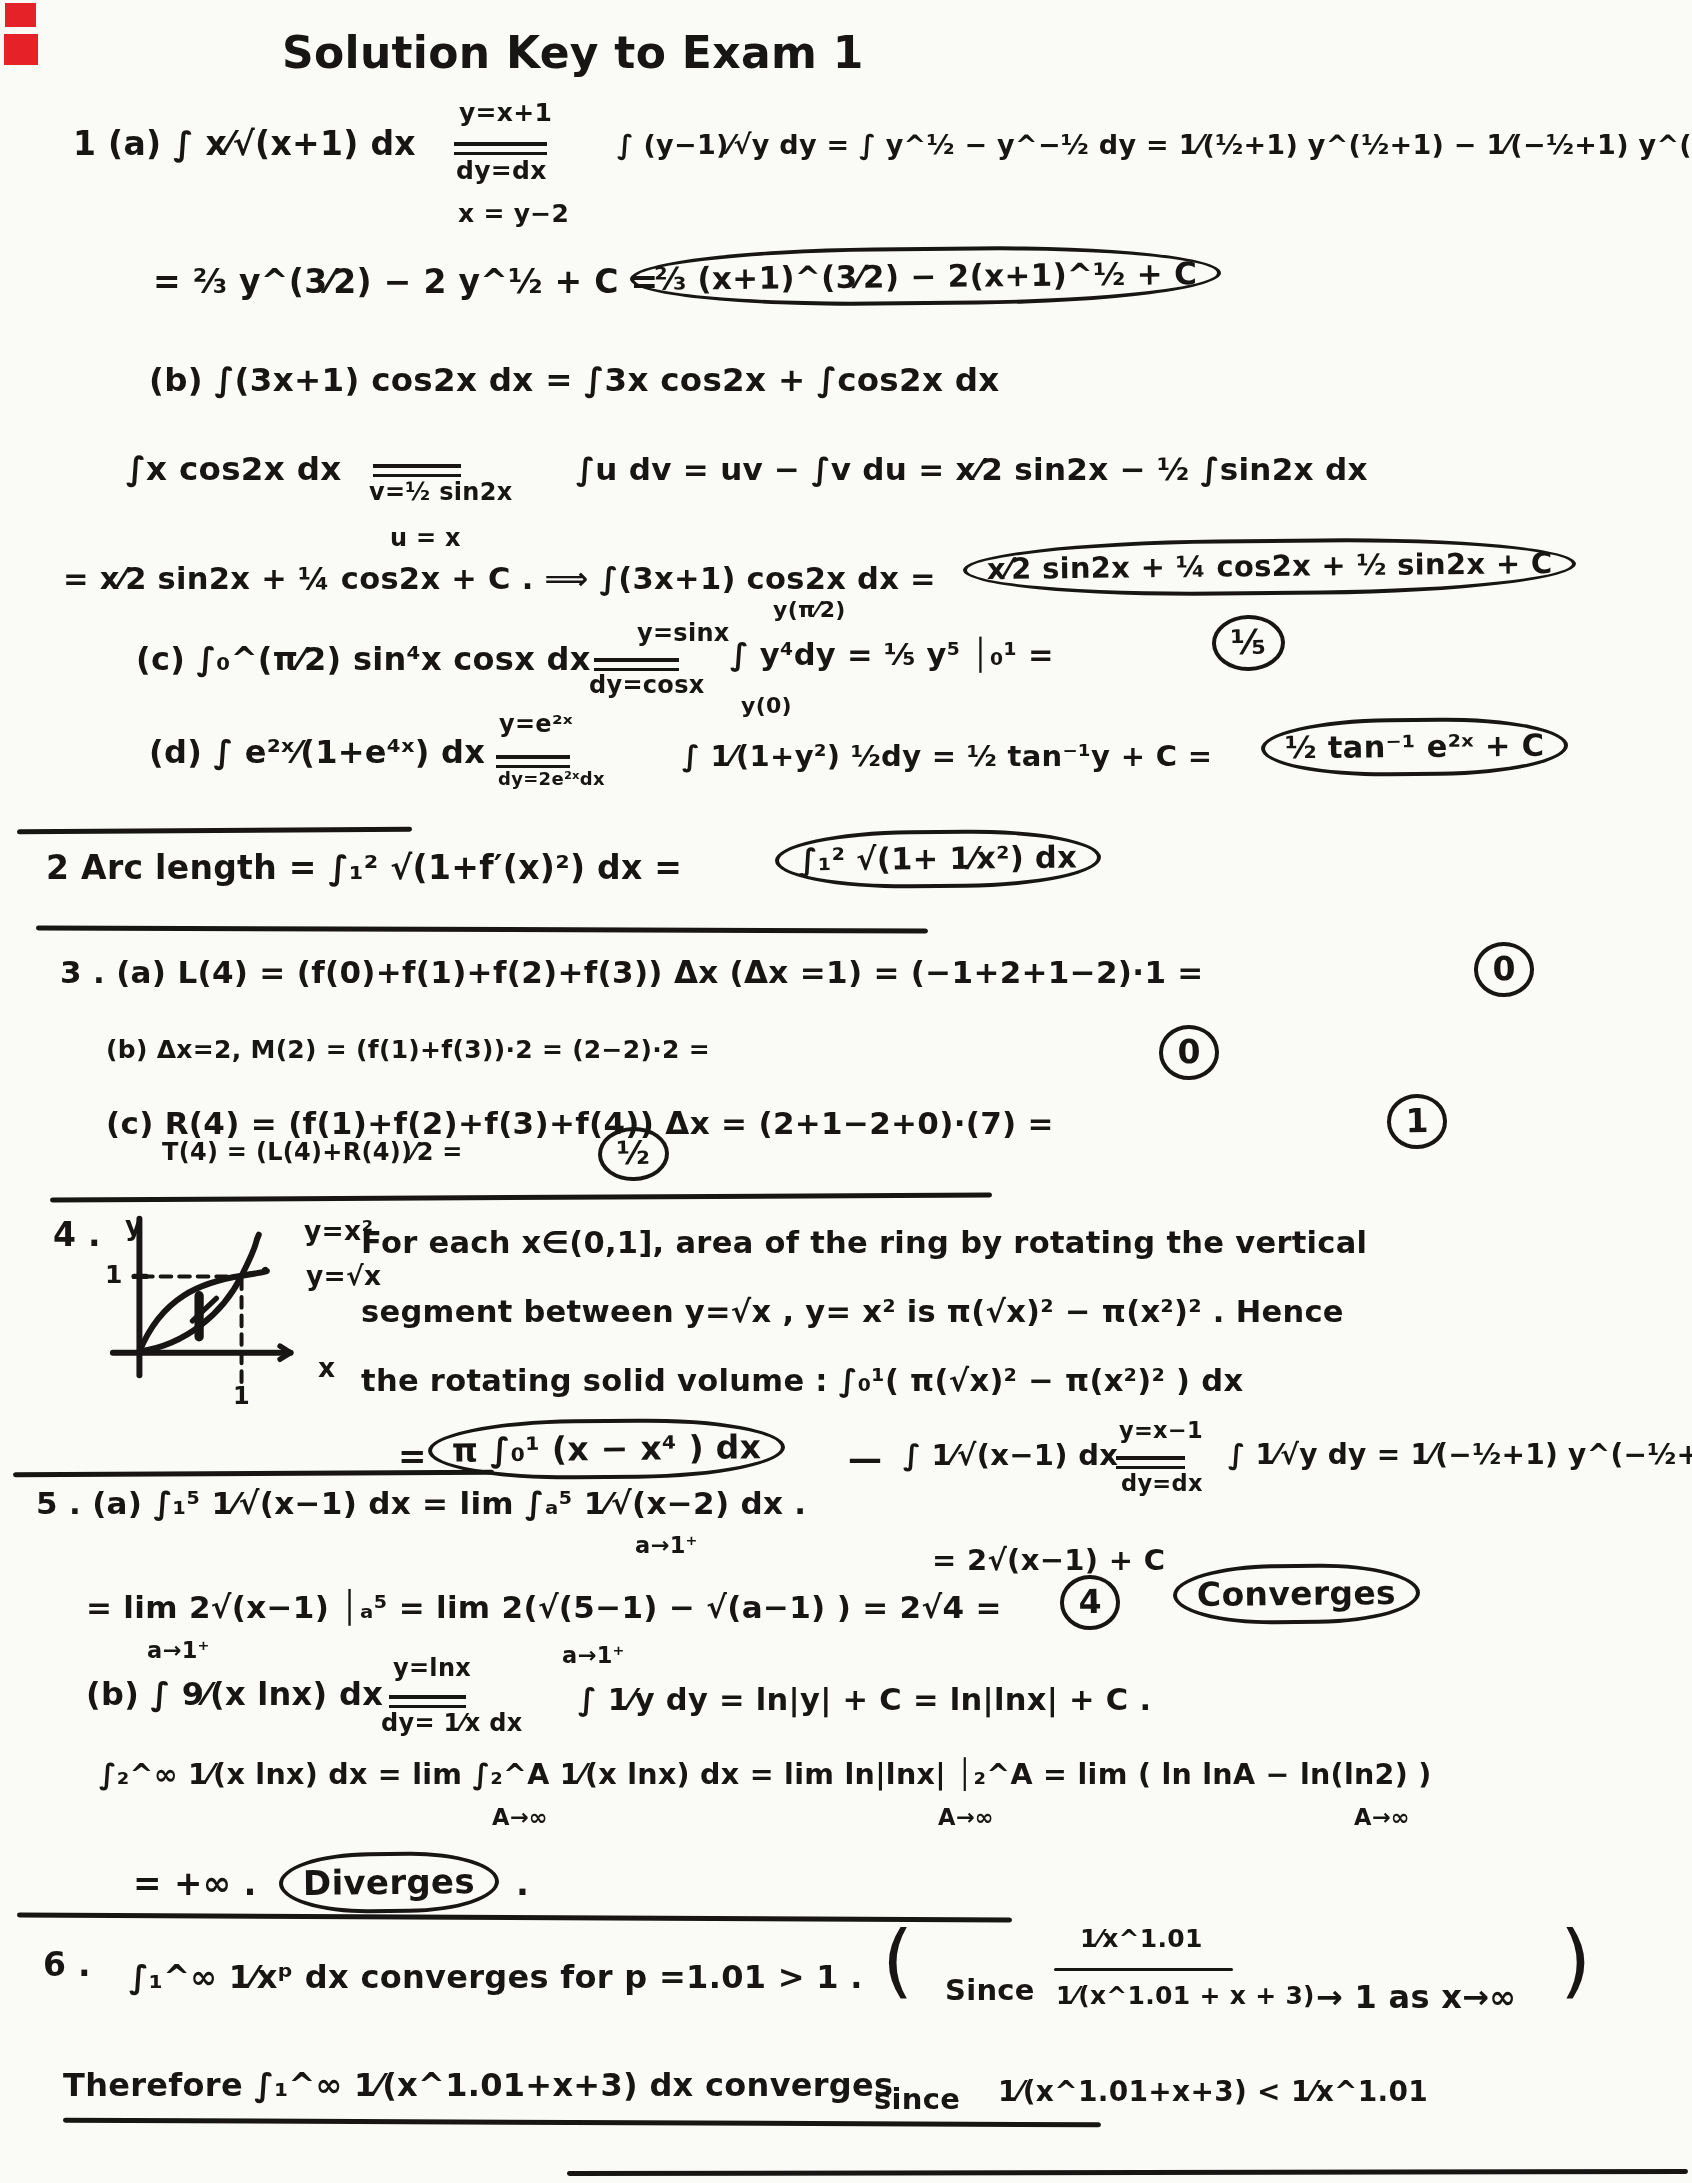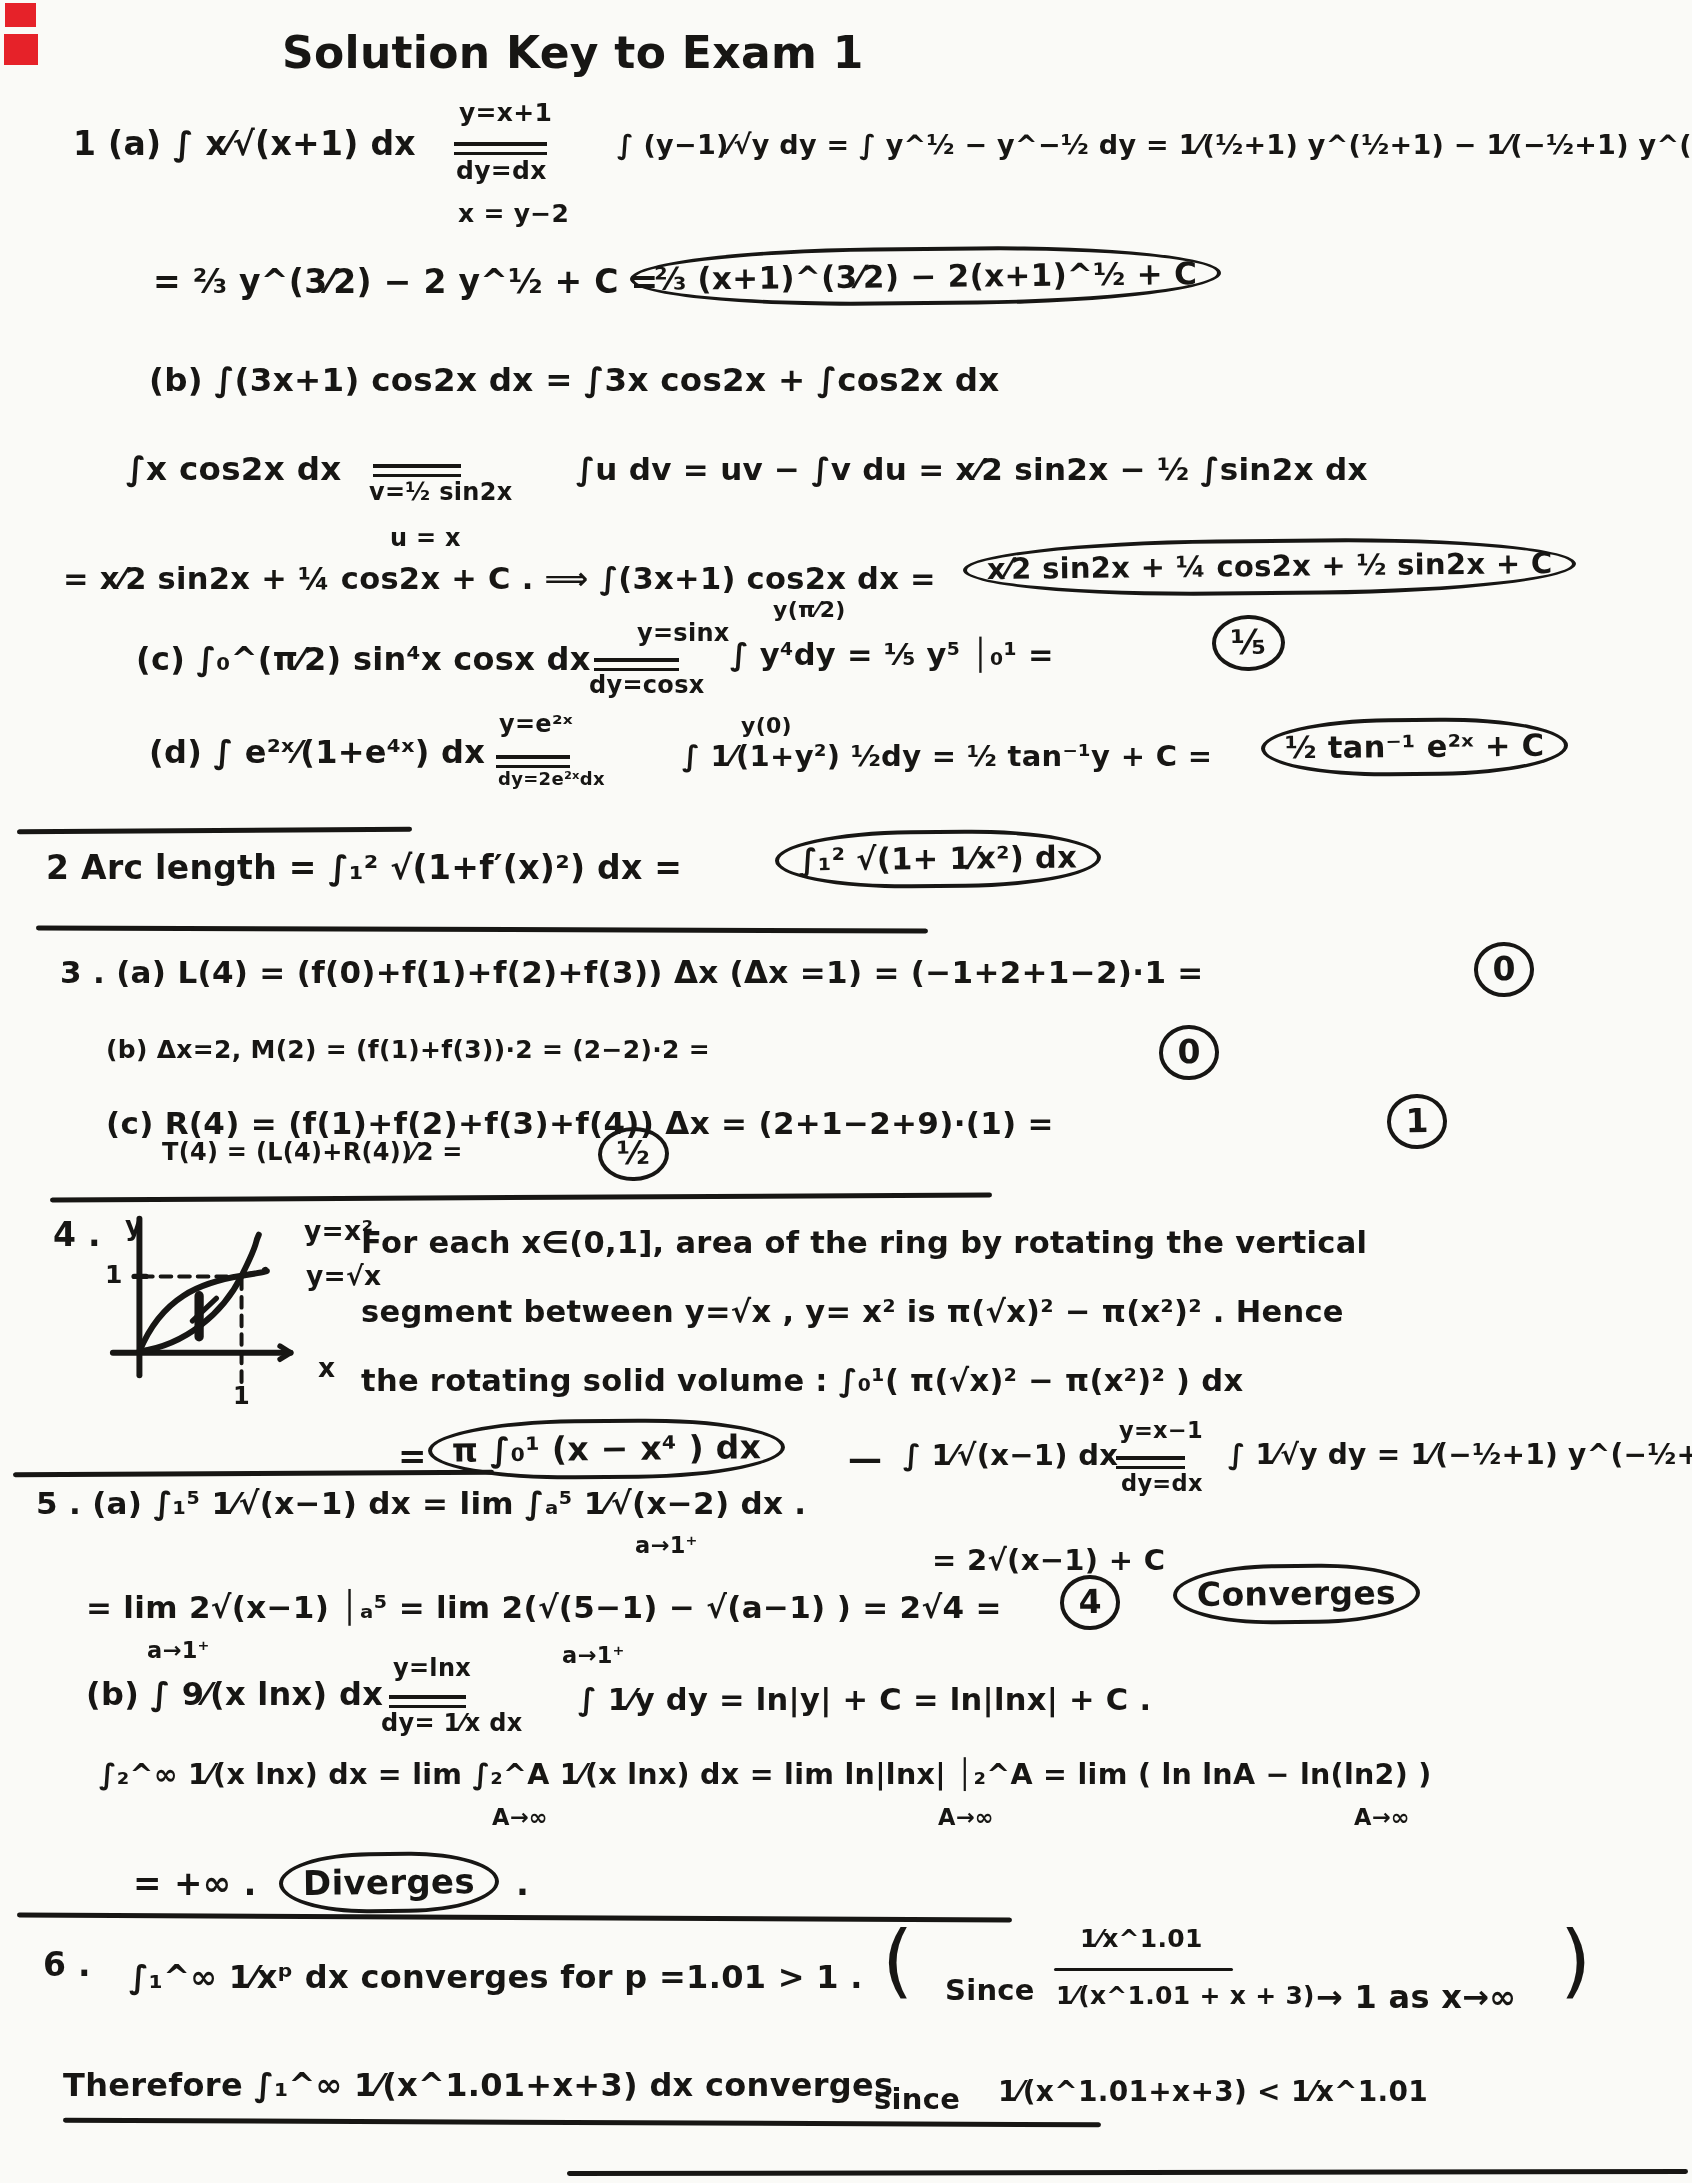--- a/index.html
+++ b/index.html
@@ -70,42 +70,42 @@
 <span class="hw" style="left:576px;top:452px;font-size:31px;">∫u dv  = uv − ∫v du =  x⁄2 sin2x − ½ ∫sin2x dx</span>
 <span class="hw" style="left:63px;top:562px;font-size:30.5px;">= x⁄2 sin2x + ¼ cos2x + C .   ⟹   ∫(3x+1) cos2x dx  =</span>
 <span class="hw oval" style="left:963px;top:539px;font-size:29px;">x⁄2 sin2x + ¼ cos2x + ½ sin2x + C</span>
 
 <span class="hw" style="left:136px;top:642px;font-size:32px;">(c)   ∫₀^(π⁄2) sin⁴x cosx dx</span>
 <span class="hw sm" style="left:597px;top:620px;font-size:24px;margin-left:40px;">y=sinx</span>
 <div class="dbl" style="left:594px;top:658px;width:85px;"></div>
 <span class="hw sm" style="left:589px;top:672px;font-size:24px;">dy=cosx</span>
 <span class="hw sm" style="left:773px;top:598px;font-size:22px;">y(π⁄2)</span>
 <span class="hw" style="left:730px;top:638px;font-size:30.5px;">∫      y⁴dy  =  ⅕ y⁵ │₀¹   =</span>
-<span class="hw sm" style="left:741px;top:714px;font-size:22px;">y(0)</span>
+<span class="hw sm" style="left:741px;top:694px;font-size:22px;">y(0)</span>
 <span class="hw circ" style="left:1212px;top:615px;font-size:34px;">⅕</span>
 
 <span class="hw" style="left:149px;top:735px;font-size:32px;">(d)   ∫ e²ˣ⁄(1+e⁴ˣ)  dx</span>
 <span class="hw sm" style="left:499px;top:711px;font-size:24px;">y=e²ˣ</span>
 <div class="dbl" style="left:496px;top:755px;width:74px;"></div>
 <span class="hw sm" style="left:498px;top:769px;font-size:18px;">dy=2e²ˣdx</span>
 <span class="hw" style="left:682px;top:741px;font-size:29px;">∫ 1⁄(1+y²)  ½dy   =  ½ tan⁻¹y + C  =</span>
 <span class="hw oval" style="left:1261px;top:718px;font-size:30.5px;">½ tan⁻¹ e²ˣ + C</span>
 
 <div class="rule" style="left:16.6px;top:828px;width:395px;transform:rotate(-0.4deg);"></div>
 
 <span class="hw" style="left:46px;top:850px;font-size:33px;">2    Arc length  =  ∫₁² √(1+f′(x)²)  dx   =</span>
 <span class="hw oval" style="left:775px;top:830px;font-size:30.5px;">∫₁² √(1+ 1⁄x²)  dx</span>
 
 <div class="rule" style="left:36px;top:927px;width:892px;transform:rotate(0.2deg);"></div>
 
 <span class="hw" style="left:60px;top:955px;font-size:31px;">3 .  (a)   L(4)  = (f(0)+f(1)+f(2)+f(3)) Δx  (Δx =1)  = (−1+2+1−2)·1  =</span>
 <span class="hw circ" style="left:1474px;top:942px;font-size:33px;">0</span>
 <span class="hw" style="left:106px;top:1036px;font-size:25px;">(b)   Δx=2,    M(2)  = (f(1)+f(3))·2    = (2−2)·2  =</span>
 <span class="hw circ" style="left:1159px;top:1025px;font-size:33px;">0</span>
-<span class="hw" style="left:106px;top:1106px;font-size:31px;">(c)    R(4) =  (f(1)+f(2)+f(3)+f(4)) Δx   = (2+1−2+9)·(1)  =</span>
+<span class="hw" style="left:106px;top:1106px;font-size:31px;">(c)    R(4) =  (f(1)+f(2)+f(3)+f(4)) Δx   = (2+1−2+0)·(7)  =</span>
 <span class="hw circ" style="left:1387px;top:1094px;font-size:33px;">1</span>
 <span class="hw" style="left:162px;top:1139px;font-size:24px;">T(4)  =   (L(4)+R(4))⁄2   =</span>
 <span class="hw circ" style="left:598px;top:1127px;font-size:32px;">½</span>
 
 <div class="rule" style="left:50px;top:1195px;width:942px;transform:rotate(-0.3deg);"></div>
 
 <span class="hw" style="left:53px;top:1217px;font-size:33px;">4 .</span>
 <svg style="position:absolute;left:93px;top:1208px;" width="252" height="186" viewBox="0 0 380 280">
   <path class="ink" d="M70 16 V252" stroke-width="9"></path>
   <path class="ink" d="M30 218 H298" stroke-width="9"></path>

